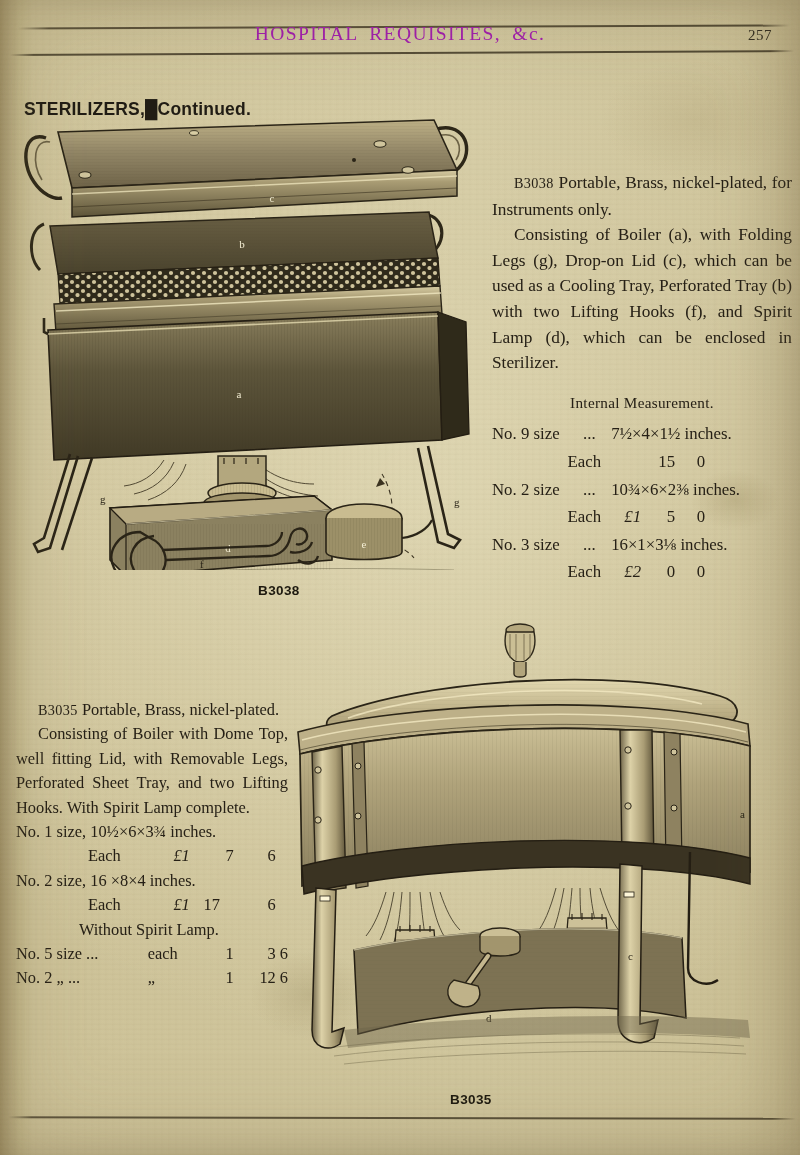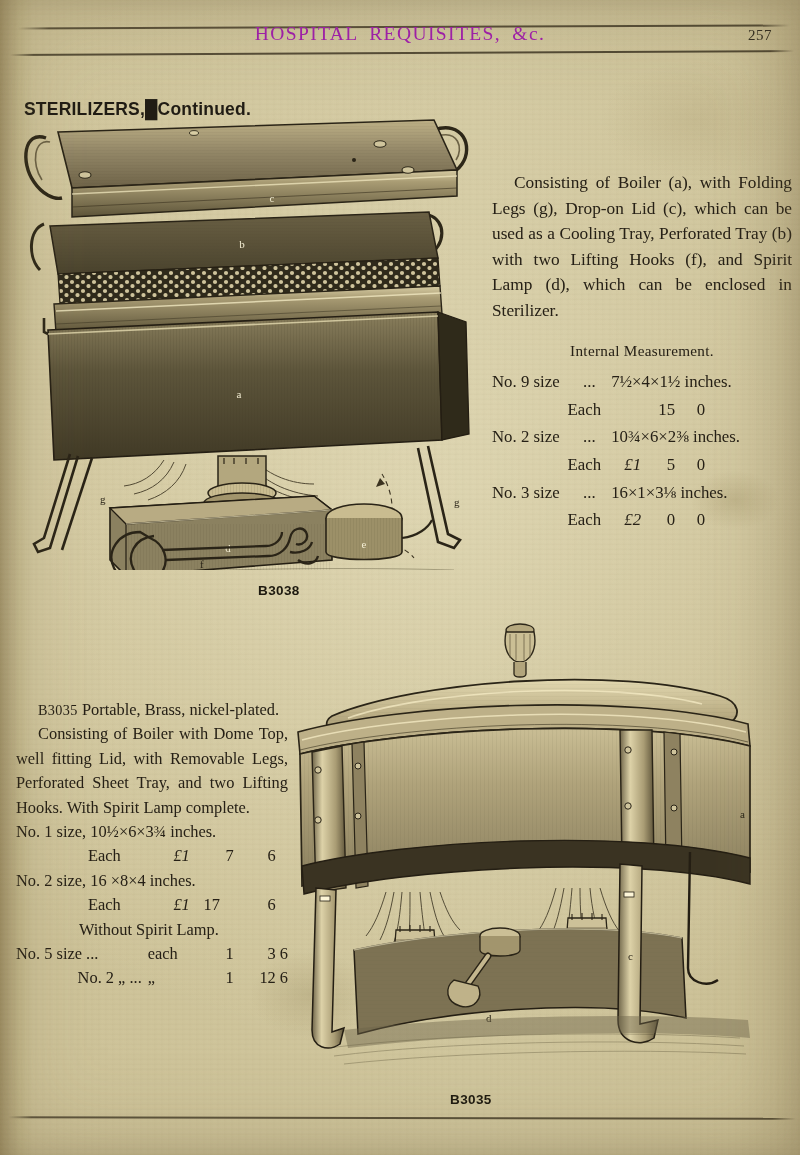--- a/index.html
+++ b/index.html
@@ -273,20 +273,24 @@
     <path d="M10 474 C120 462 300 458 440 462"></path>
     <path d="M14 482 C130 470 310 466 446 470"></path>
     <path d="M30 490 C140 480 320 476 450 480"></path>
   </g>
 </svg>
 </div>
 
 <div class="figcap" id="cap-3038">B3038</div>
 
 <div class="txt col-right">
+  <span class="indent">
+    <span class="catsm">B3038</span>
+    <span>Portable, Brass, nickel-plated, for Instruments only.</span>
+  </span>
   <span class="indent">Consisting of Boiler (a), with Folding Legs (g), Drop-on Lid (c), which can be used as a Cooling Tray, Perforated Tray (b) with two Lifting Hooks (f), and Spirit Lamp (d), which can be enclosed in Sterilizer.</span>
 
   <div class="meas-title">Internal Measurement.</div>
 
   <table class="meas">
     <tbody>
         <tr>
       <td class="c-label">No. 9 size</td>
       <td class="c-dots">...</td>
       <td class="c-val">7½×4×1½ inches.</td>
@@ -504,21 +508,21 @@
       <td colspan="5" style="text-align:center;padding-left:6px">Without Spirit Lamp.</td>
     </tr>
     <tr>
       <td colspan="2" style="text-align:left">No. 5 size ...</td>
       <td style="text-align:left;padding-left:6px">each</td>
       <td style="text-align:right">1</td>
       <td style="text-align:right">3</td>
       <td style="text-align:right">6</td>
     </tr>
     <tr>
-      <td colspan="2" style="text-align:right">No. 2  „  ...</td>
+      <td colspan="2" style="text-align:left">No. 2  „  ...</td>
       <td style="text-align:left;padding-left:6px">„</td>
       <td style="text-align:right">1</td>
       <td style="text-align:right">12</td>
       <td style="text-align:right">6</td>
     </tr>
   </tbody>
     </table>
 </div>
 
 <div id="botline"></div>

